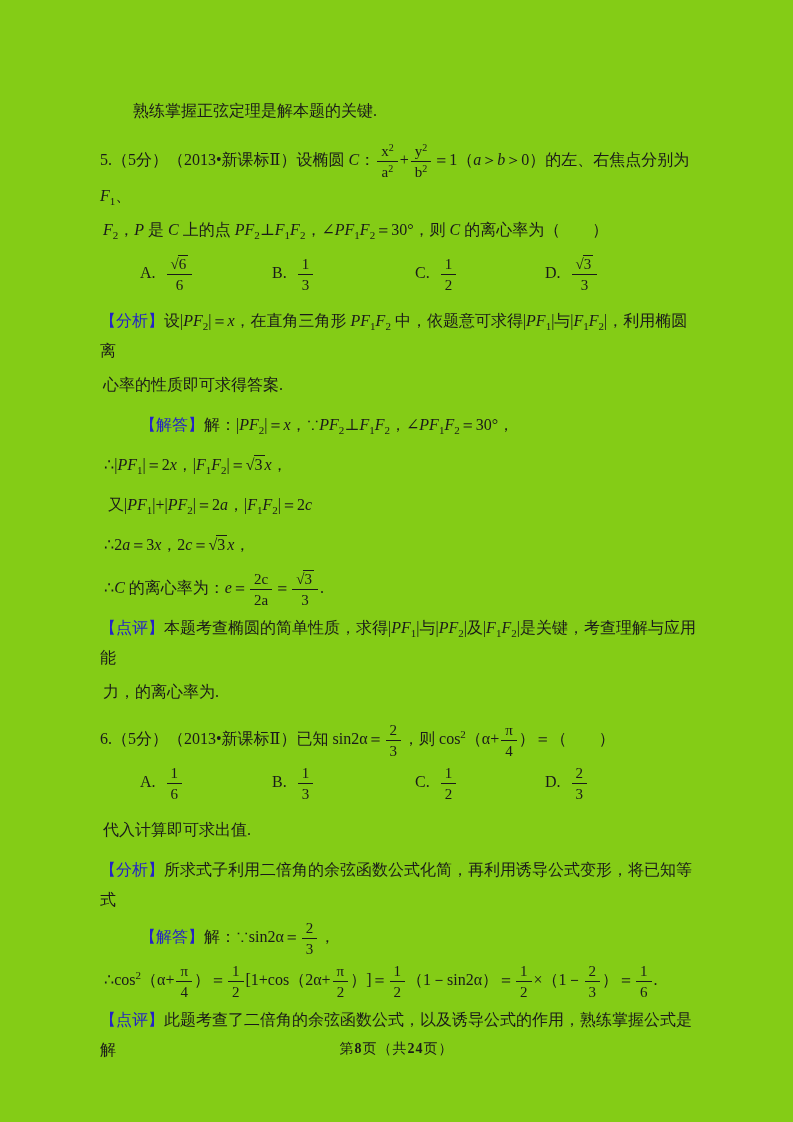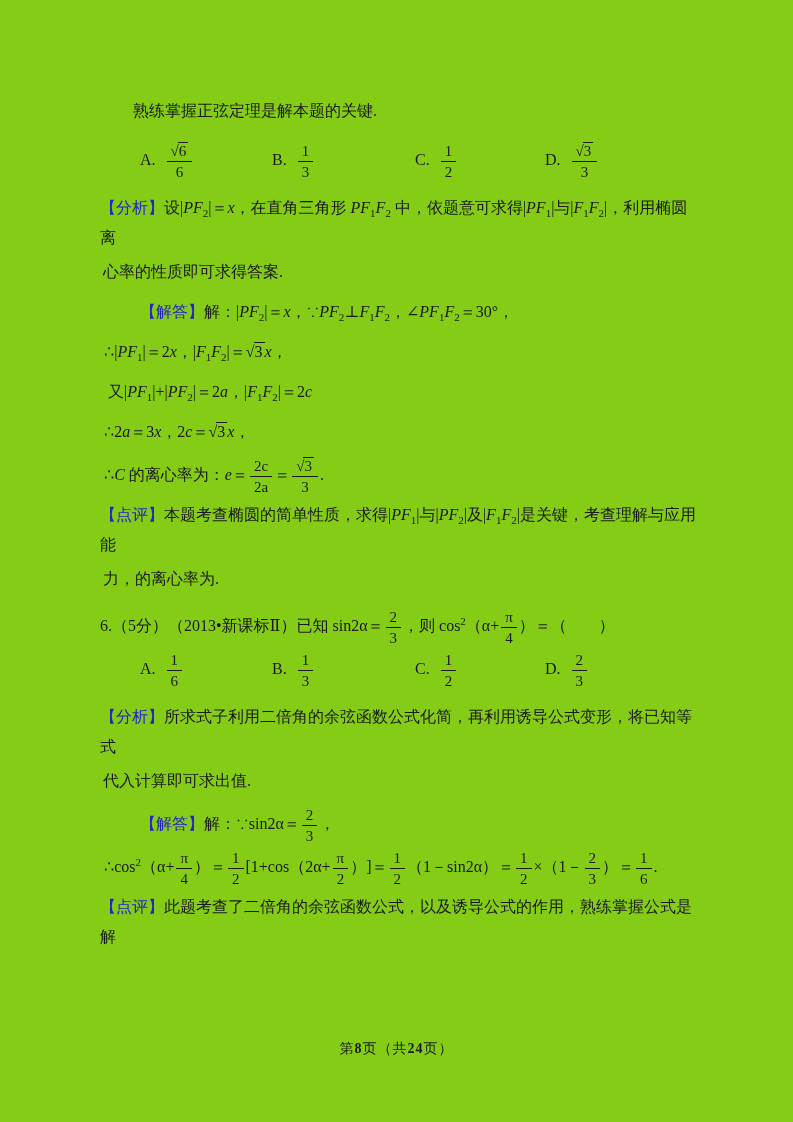--- a/index.html
+++ b/index.html
@@ -54,20 +54,28 @@
   }
 </style>
 </head>
 <body>
 
 <div class="page">
   <div class="content">
 
     <p class="line ind33 mb16">熟练掌握正弦定理是解本题的关键.</p>
 
+    <p class="line mb4">5.（5分）（2013•新课标Ⅱ）设椭圆 <i>C</i>：<span class="frac">
+          <span class="num">x<sup>2</sup></span>
+          <span class="den">a<sup>2</sup></span>
+        </span>+<span class="frac">
+          <span class="num">y<sup>2</sup></span>
+          <span class="den">b<sup>2</sup></span>
+        </span>＝1（<i>a</i>＞<i>b</i>＞0）的左、右焦点分别为 <i>F</i><sub>1</sub>、</p>
+    <p class="line cont"><i>F</i><sub>2</sub>，<i>P</i> 是 <i>C</i> 上的点 <i>PF</i><sub>2</sub>⊥<i>F</i><sub>1</sub><i>F</i><sub>2</sub>，∠<i>PF</i><sub>1</sub><i>F</i><sub>2</sub>＝30°，则 <i>C</i> 的离心率为（　　）</p>
 
     <div class="options">
       <span class="opt"><span class="opt-label">A.</span><span class="opt-value"><span class="frac">
               <span class="num"><span class="sqrt"><span class="rad">√</span><span class="vinc">6</span></span></span>
               <span class="den">6</span>
             </span></span></span>
       <span class="opt"><span class="opt-label">B.</span><span class="opt-value"><span class="frac">
               <span class="num">1</span>
               <span class="den">3</span>
             </span></span></span>
@@ -119,22 +127,22 @@
       <span class="opt"><span class="opt-label">C.</span><span class="opt-value"><span class="frac">
               <span class="num">1</span>
               <span class="den">2</span>
             </span></span></span>
       <span class="opt"><span class="opt-label">D.</span><span class="opt-value"><span class="frac">
               <span class="num">2</span>
               <span class="den">3</span>
             </span></span></span>
     </div>
 
+    <p class="line cont">代入计算即可求出值.</p>
     <p class="line hang mb4"><span class="blue">【分析】</span>所求式子利用二倍角的余弦函数公式化简，再利用诱导公式变形，将已知等式</p>
-    <p class="line cont">代入计算即可求出值.</p>
 
     <p class="line ind40 mb4"><span class="blue">【解答】</span>解：∵sin2α＝<span class="frac">
           <span class="num">2</span>
           <span class="den">3</span>
         </span>，</p>
     <p class="line ind10 mb4">∴cos<sup>2</sup>（α+<span class="frac">
           <span class="num">π</span>
           <span class="den">4</span>
         </span>）＝<span class="frac">
           <span class="num">1</span>

